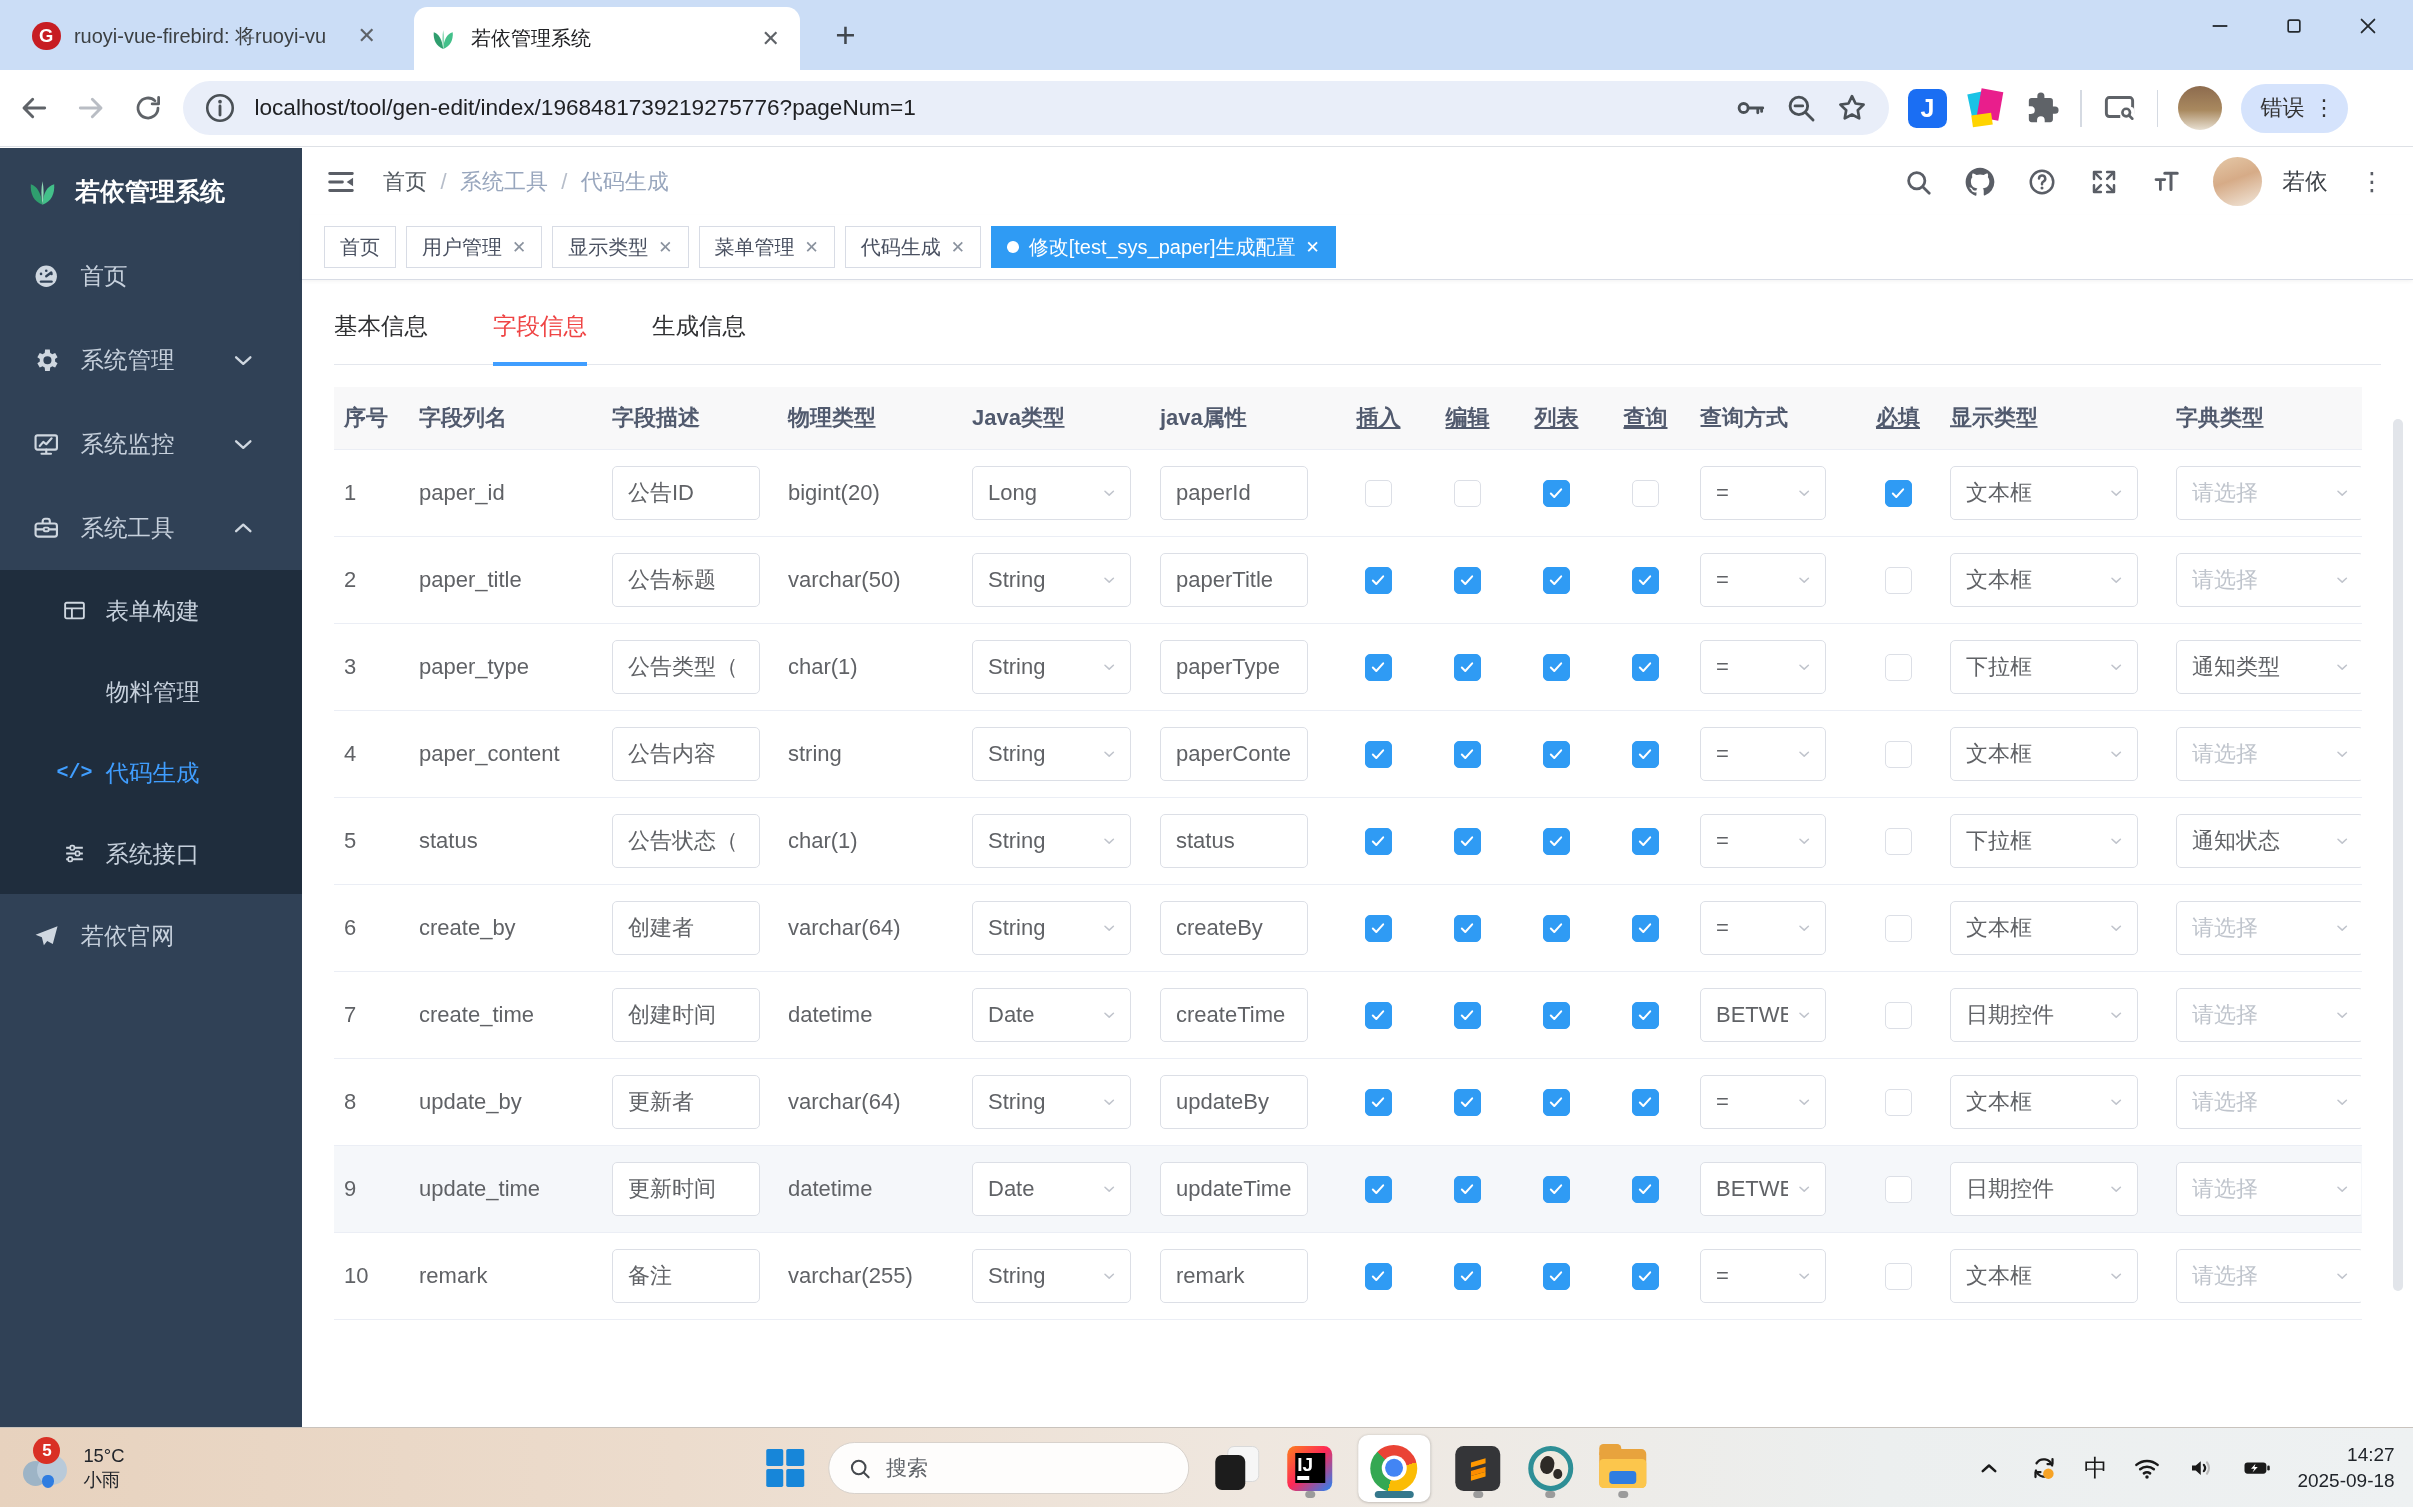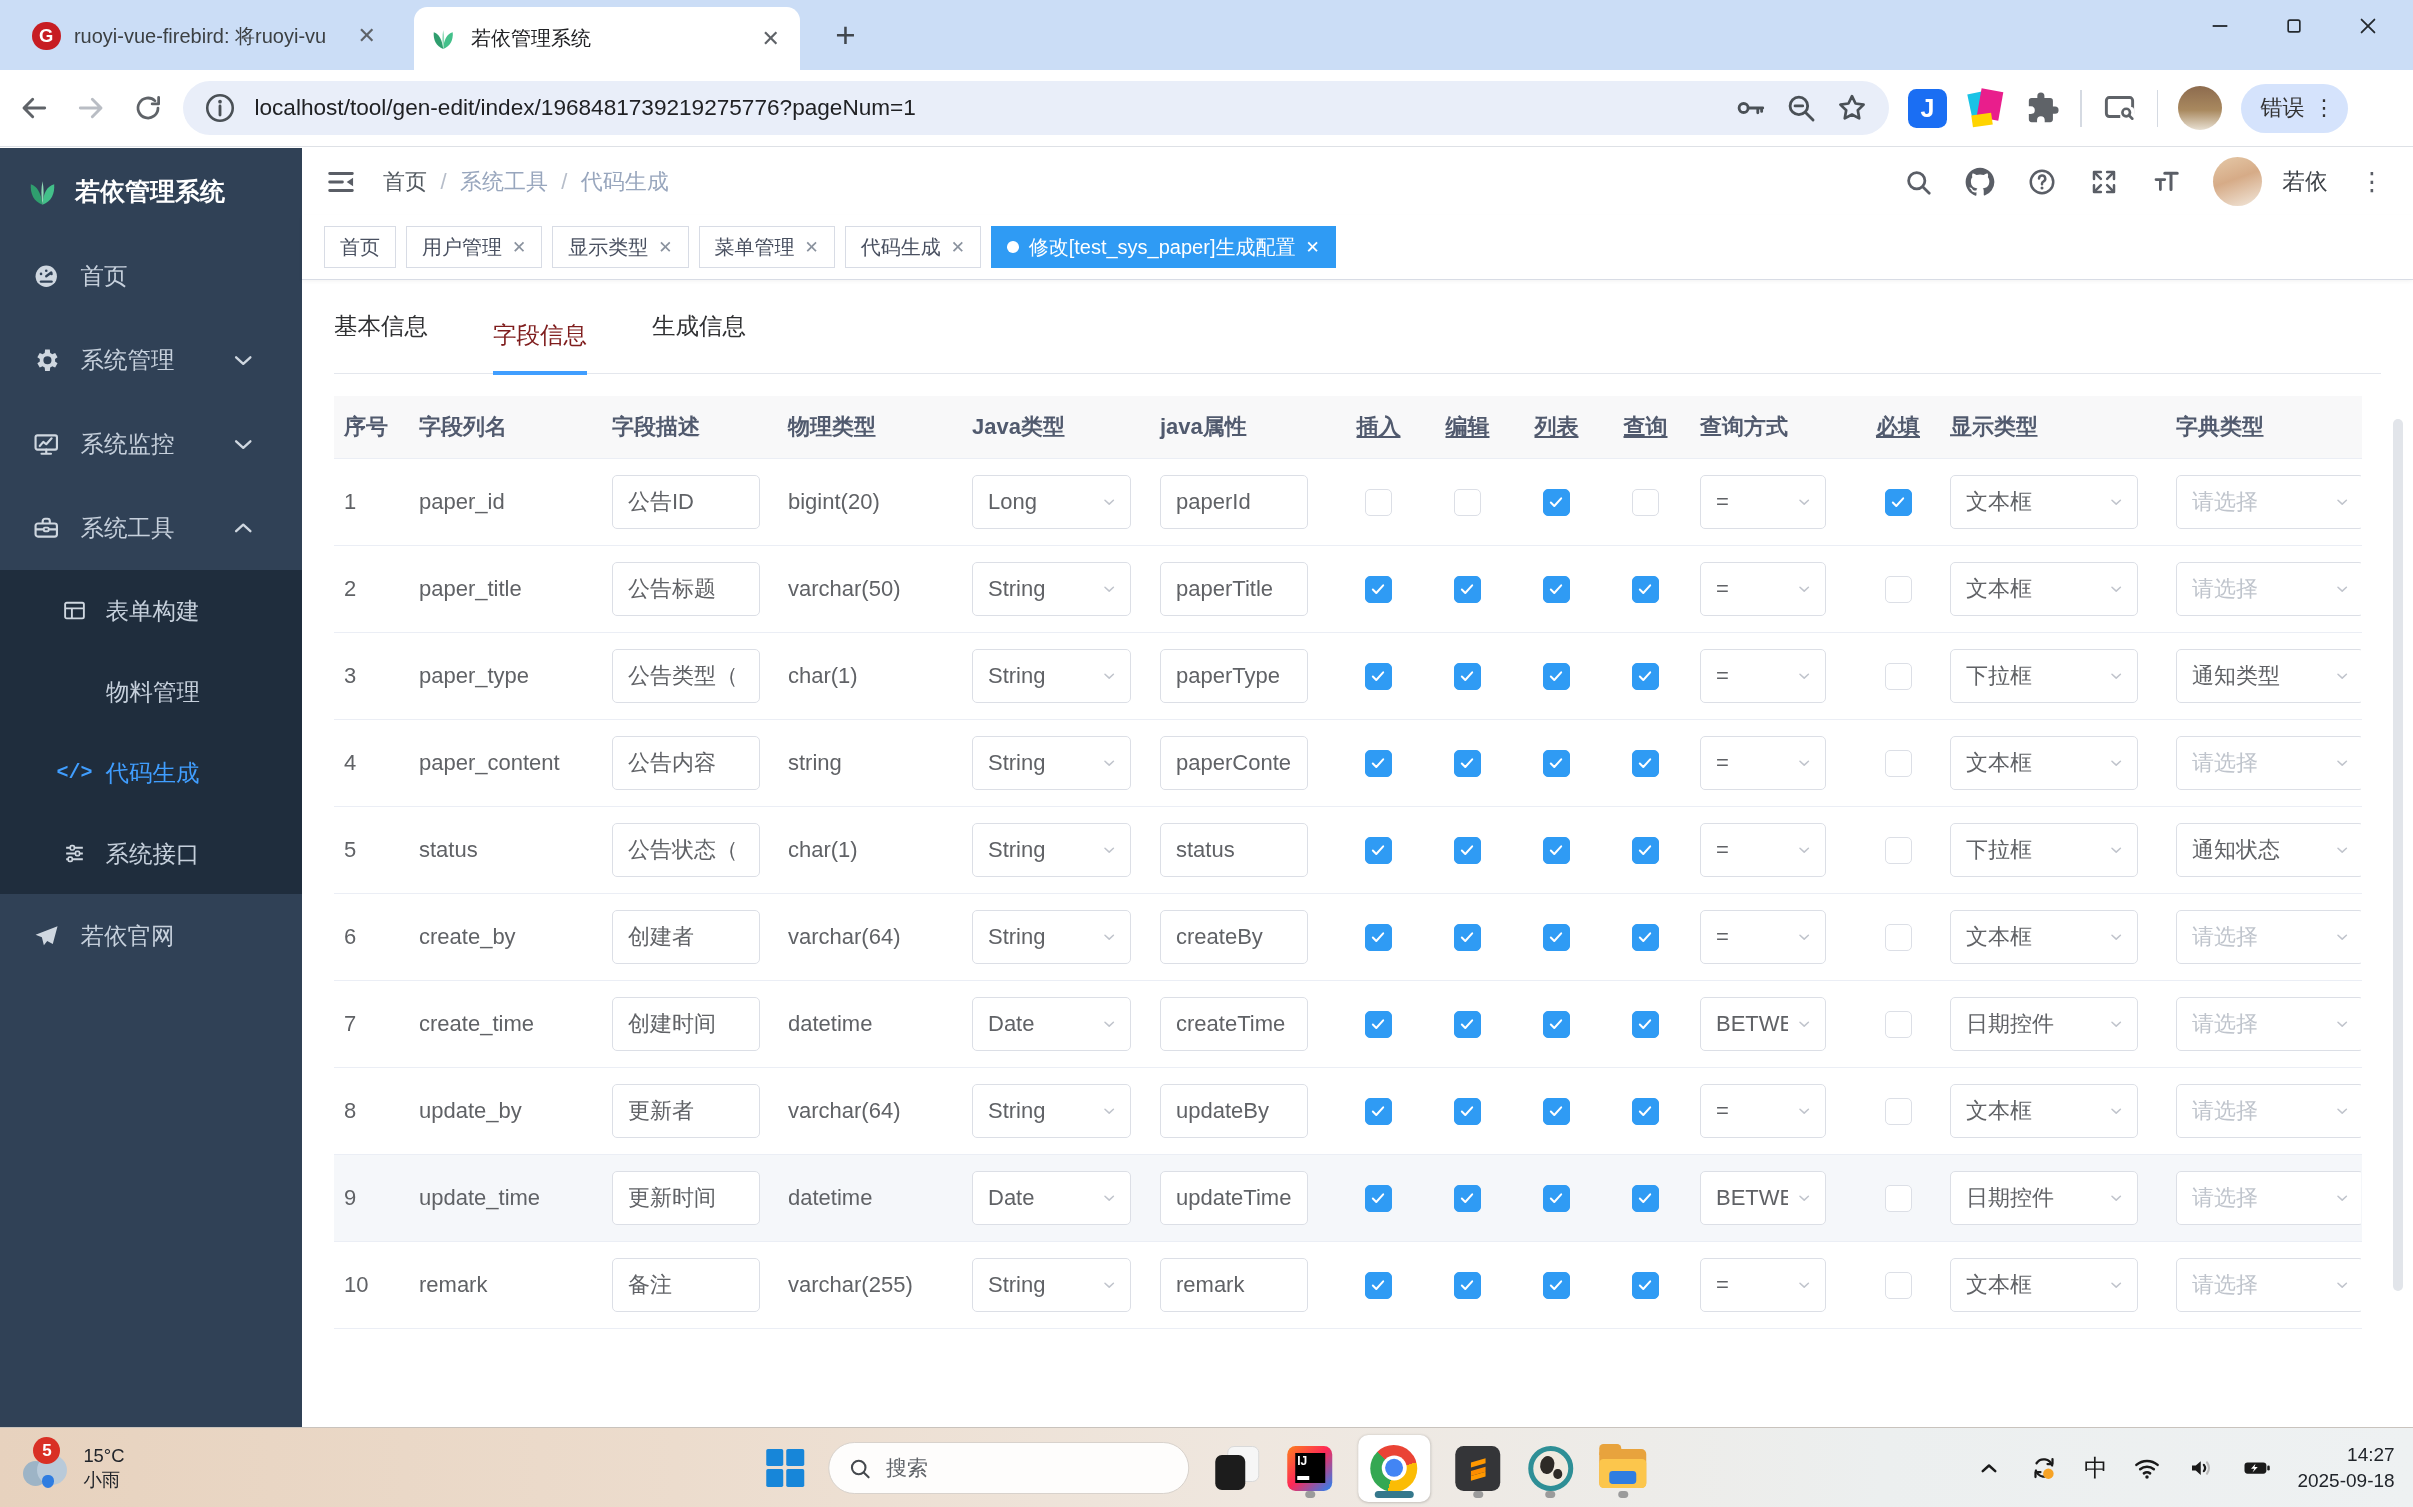--- a/index.html
+++ b/index.html
@@ -74,21 +74,21 @@
            border-bottom:0.8px solid #d8dce5;box-shadow:0 1.7px 4.2px rgba(0,0,0,.05);}
   .tag{height:42px;display:flex;align-items:center;gap:10px;padding:0 15px;border:0.8px solid #d8dce5;
        background:#fff;font-size:20px;color:#495060;box-sizing:border-box;}
   .tag .x{font-size:17px;color:#8a929e;}
   .tag.active{background:#2f9bf4;border-color:#2f9bf4;color:#fff;}
   .tag.active .x{color:#fff;}
   .tagdot{width:11.7px;height:11.7px;border-radius:50%;background:#fff;}
 
   .tabsrow{margin:30px 32px 0;display:flex;gap:65px;border-bottom:1.7px solid #e4e7ed;}
   .ctab{font-size:23.5px;color:#303133;padding-bottom:22px;position:relative;}
-  .ctab.active{color:#7f1d1d;margin-top:9px;}
+  .ctab.active{color:#ef4444;}
   .ctab.active::after{content:"";position:absolute;left:0;right:0;bottom:-1.7px;height:3.4px;background:#409eff;}
 
   
   .tablewrap{margin:22px 0 0 32px;width:2028px;}
   .trow{display:grid;
         grid-template-columns:75px 193px 176px 184px 188px 184px 89px 89px 89px 89px 166px 84px 226px 195px;
         align-items:center;border-bottom:0.8px solid #ebeef5;}
   .thead{height:62px;background:#f8f8f9;font-weight:700;font-size:22px;color:#515a6e;}
   .tbrow{height:86px;font-size:22px;color:#606266;background:#fff;}
   .tbrow.hl{background:#f5f7fa;}
@@ -143,21 +143,21 @@
   .chromeball::before{content:"";position:absolute;left:50%;top:50%;transform:translate(-50%,-50%);
       width:25px;height:25px;border-radius:50%;background:#fff;}
   .chromeball::after{content:"";position:absolute;left:50%;top:50%;transform:translate(-50%,-50%);
       width:18.4px;height:18.4px;border-radius:50%;background:#4285f4;}
   .ico-theme{position:relative;width:44px;height:44px;}
   .ico-theme .back{position:absolute;right:0;top:0;width:30px;height:34px;border-radius:6.7px;background:#f6f6f6;border:0.8px solid #d9d9d9;}
   .ico-theme .front{position:absolute;left:0;bottom:0;width:30px;height:35px;border-radius:6.7px;background:#1c1c1c;}
   .ico-ij{width:45px;height:45px;border-radius:8.4px;position:relative;
       background:linear-gradient(135deg,#fc801d 0%,#fe2857 48%,#2086f8 100%);display:flex;align-items:center;justify-content:center;}
   .ico-ij .sq{width:30px;height:30px;background:#000;position:relative;}
-  .ico-ij .sq em{position:absolute;left:2.5px;top:0.8px;color:#fff;font-style:normal;font-size:12px;font-weight:700;}
+  .ico-ij .sq em{position:absolute;left:2.5px;top:0.8px;color:#fff;font-style:normal;font-size:19px;font-weight:700;}
   .ico-ij .sq i{position:absolute;left:2.5px;bottom:3.4px;width:11.7px;height:3.4px;background:#fff;}
   .ico-subl{width:45px;height:45px;border-radius:8.4px;background:#343538;display:flex;align-items:center;justify-content:center;}
   .ico-dbv{width:45px;height:45px;border-radius:50%;background:#efeadf;border:5px solid #2e8f96;box-sizing:border-box;position:relative;}
   .ico-dbv i{position:absolute;left:7.5px;top:5.9px;width:14.3px;height:17.6px;border-radius:50% 50% 46% 54%;background:#2d2a26;transform:rotate(14deg);}
   .ico-dbv em{position:absolute;right:5.9px;bottom:6.7px;width:8.4px;height:10px;border-radius:50%;background:#2d2a26;}
   .ico-folder{position:relative;width:47px;height:39px;}
   .ico-folder .bk{position:absolute;inset:0;background:#e8a33d;border-radius:5px;}
   .ico-folder .tb{position:absolute;left:0;top:-5px;width:22px;height:11.7px;background:#e8a33d;border-radius:4.2px 4.2px 0 0;}
   .ico-folder .fr{position:absolute;left:0;right:0;bottom:0;height:28.5px;background:#fcc64c;border-radius:4.2px;}
   .ico-folder .pk{position:absolute;left:10px;right:10px;bottom:3.4px;height:13.4px;background:#2f7de1;border-radius:3.4px;}

